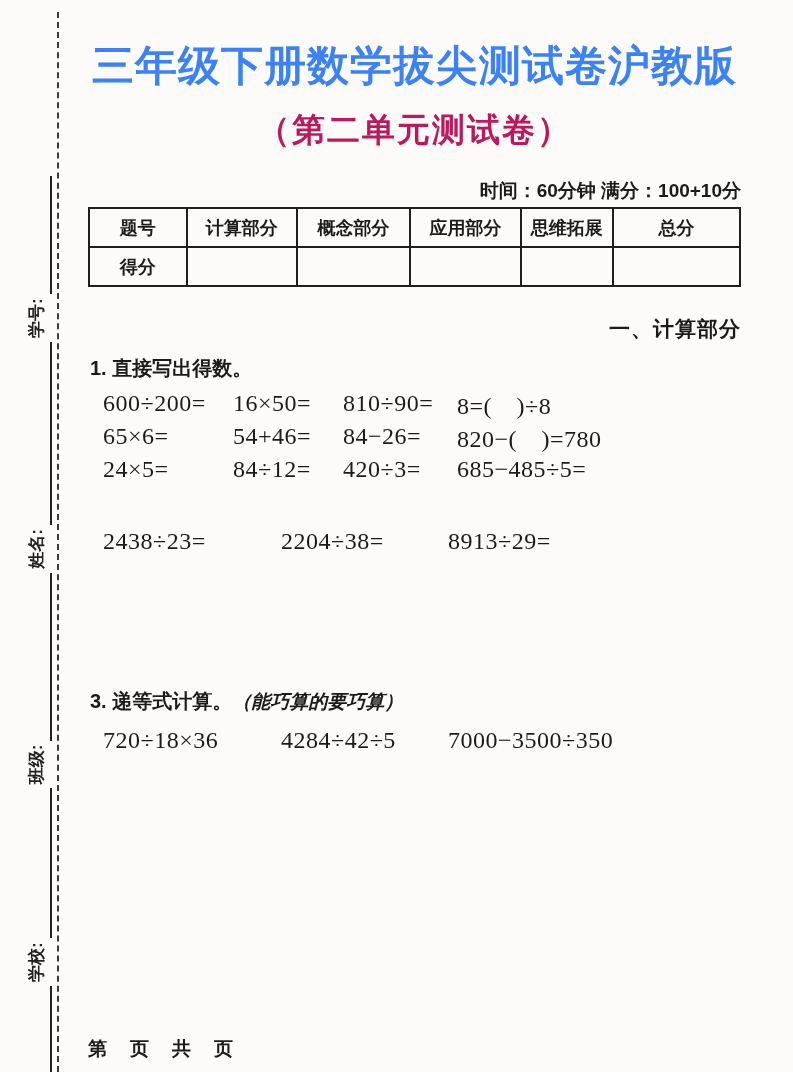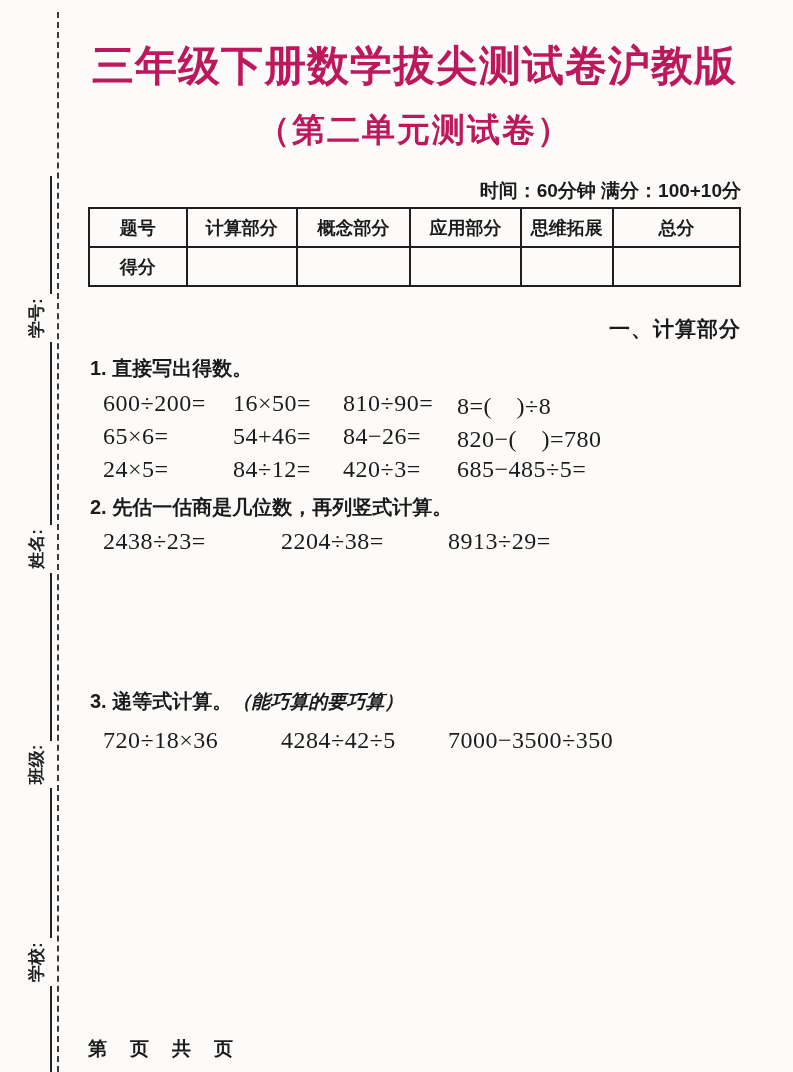--- a/index.html
+++ b/index.html
@@ -50,21 +50,21 @@
   .margin-label { padding: 0 4px; }
 
   
   .content { position: absolute; left: 88px; width: 653px; }
   .page-title {
     top: 38px;
     text-align: center;
     font-size: 42px;
     font-weight: 800;
     letter-spacing: 1px;
-    color: #be185d;
+    color: #3b82f6;
   }
   .page-subtitle {
     top: 108px;
     text-align: center;
     font-size: 33px;
     font-weight: 700;
     letter-spacing: 2px;
     color: #be185d;
   }
   .exam-meta {
@@ -198,21 +198,20 @@
     <span class="eq c4-2">84−26=</span>
     <span class="eq c4-3">820−(　)=780</span>
   </div>
   <div class="eq-row" style="top:456px">
     <span class="eq c4-0">24×5=</span>
     <span class="eq c4-1">84÷12=</span>
     <span class="eq c4-2">420÷3=</span>
     <span class="eq c4-3">685−485÷5=</span>
   </div>
 
-  <div class="q-label" style="top:494px">2. 先估一估商是几位数，再列竖式计算。</div>
   <div class="eq-row" style="top:528px">
     <span class="eq c3-0">2438÷23=</span>
     <span class="eq c3-1">2204÷38=</span>
     <span class="eq c3-2">8913÷29=</span>
   </div>
 
   <div class="q-label" style="top:688px">
     <span>3. 递等式计算。</span><span class="q-note">（能巧算的要巧算）</span>
   </div>
   <div class="eq-row" style="top:727px">

